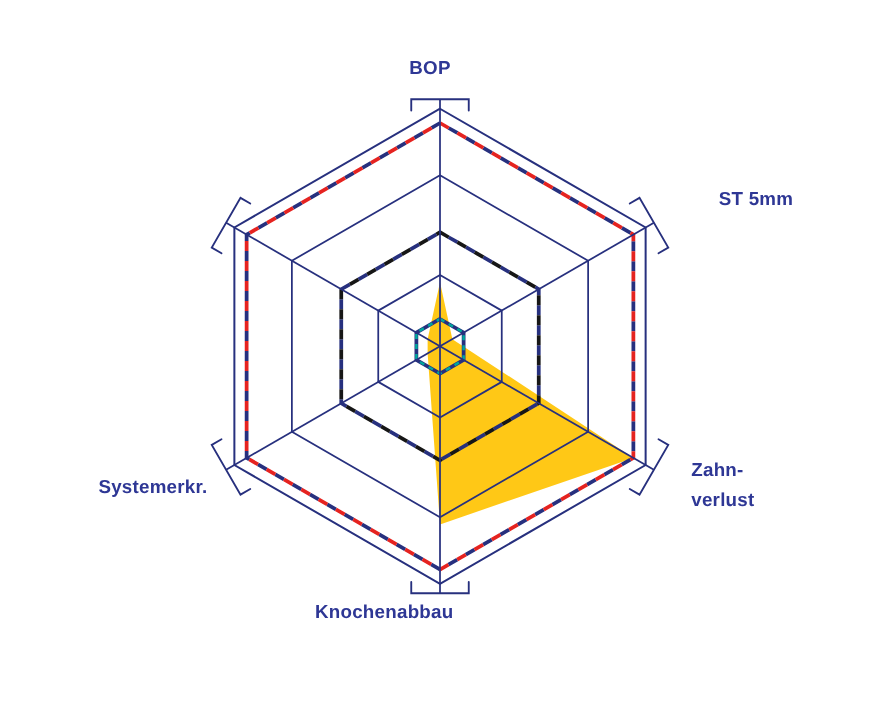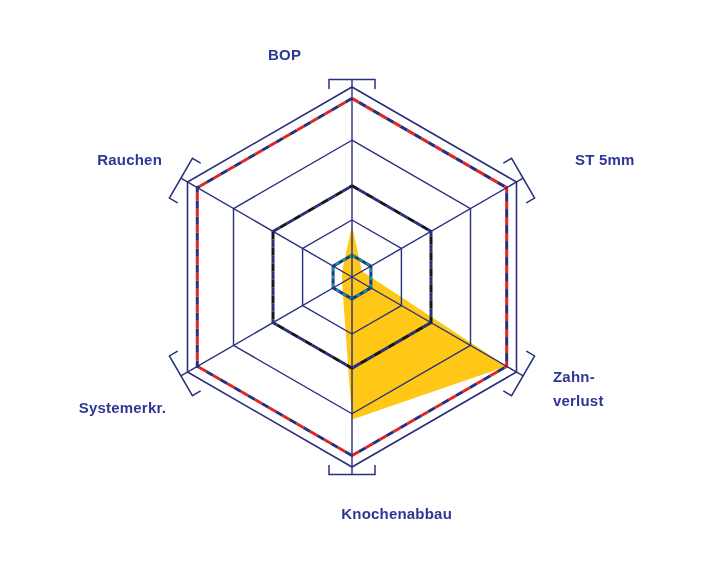--- a/index.html
+++ b/index.html
@@ -12,26 +12,26 @@
   }
   .stage svg{position:absolute;left:0;top:0;}
   .axis-label{
     position:absolute;
     font-weight:bold;
     font-size:15px;
     letter-spacing:.2px;
     color:#2e3795;
     white-space:nowrap;
   }
-  .lbl-bop {left:268px;top:46px;width:200px;text-align:left;}
+  .lbl-bop {left:244px;top:46px;width:200px;text-align:center;}
   .lbl-st  {left:575px;top:151px;}
   .lbl-rau {left:28px;top:151px;width:134px;text-align:right;}
   .lbl-zahn{left:553px;top:365px;line-height:24px;}
-  .lbl-sys {left:18px;top:399px;width:148px;text-align:right;}
-  .lbl-kno {left:252px;top:502px;width:200px;text-align:right;line-height:23px;}
+  .lbl-sys {left:18px;top:381px;width:148px;text-align:right;}
+  .lbl-kno {left:252px;top:478px;width:200px;text-align:left;line-height:23px;}
 </style>
 </head>
 <body>
 
 <div class="stage">
 
   <svg id="radar" width="703" height="573">
       <polygon points="352.0,225.7 361.9,271.3 506.7,366.3 352.0,419.5 342.1,282.7 342.1,271.3" fill="#ffc50a" fill-opacity="0.95" stroke="none"></polygon>
       <polygon points="352.0,87.0 516.5,182.0 516.5,372.0 352.0,467.0 187.5,372.0 187.5,182.0" fill="none" stroke="#27307e" stroke-width="1.6"></polygon>
       <polygon points="352.0,98.4 506.7,187.7 506.7,366.3 352.0,455.6 197.3,366.3 197.3,187.7" fill="none" stroke="#27307e" stroke-width="3" stroke-dasharray="8 8" stroke-dashoffset="8"></polygon>
@@ -64,14 +64,13 @@
     <div>Zahn-</div>
     <div>verlust</div>
   </div>
 
   <div class="axis-label lbl-kno">
     <div>Knochenabbau</div>
   </div>
 
   <div class="axis-label lbl-sys">Systemerkr.</div>
 
-  <div class="axis-label lbl-rau">Rauchen</div>
 </div>
 
 </body></html>

